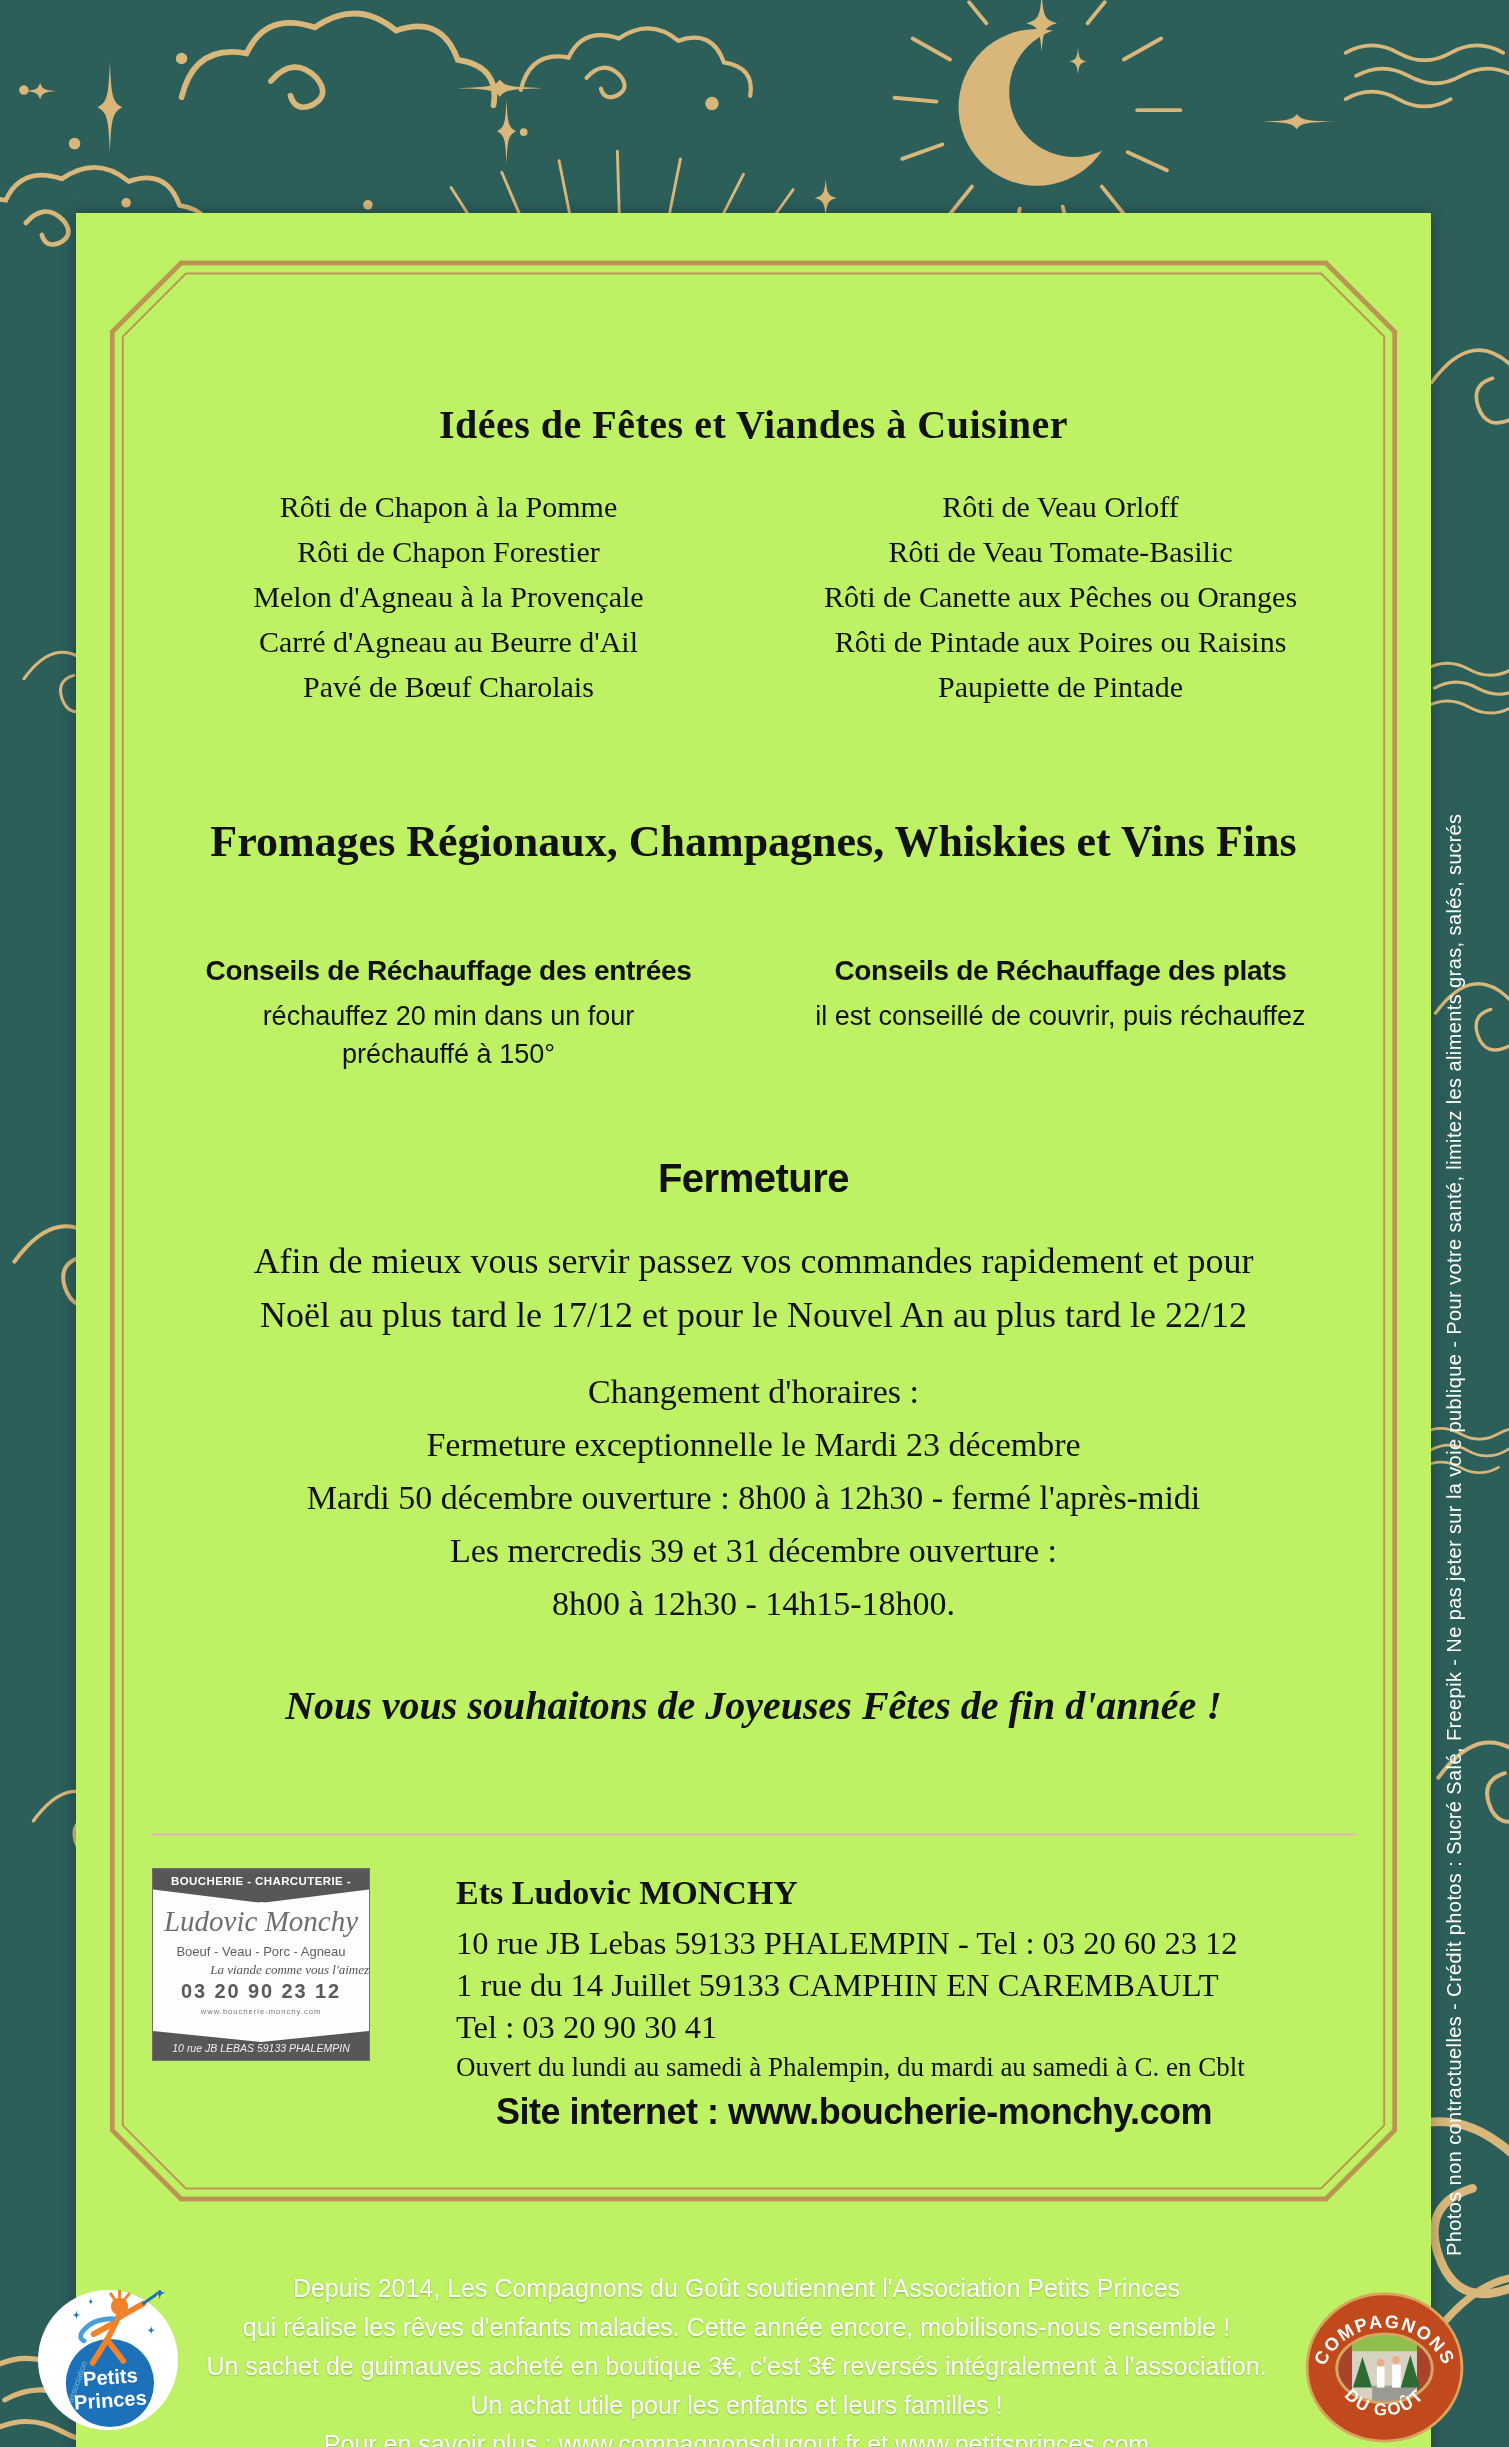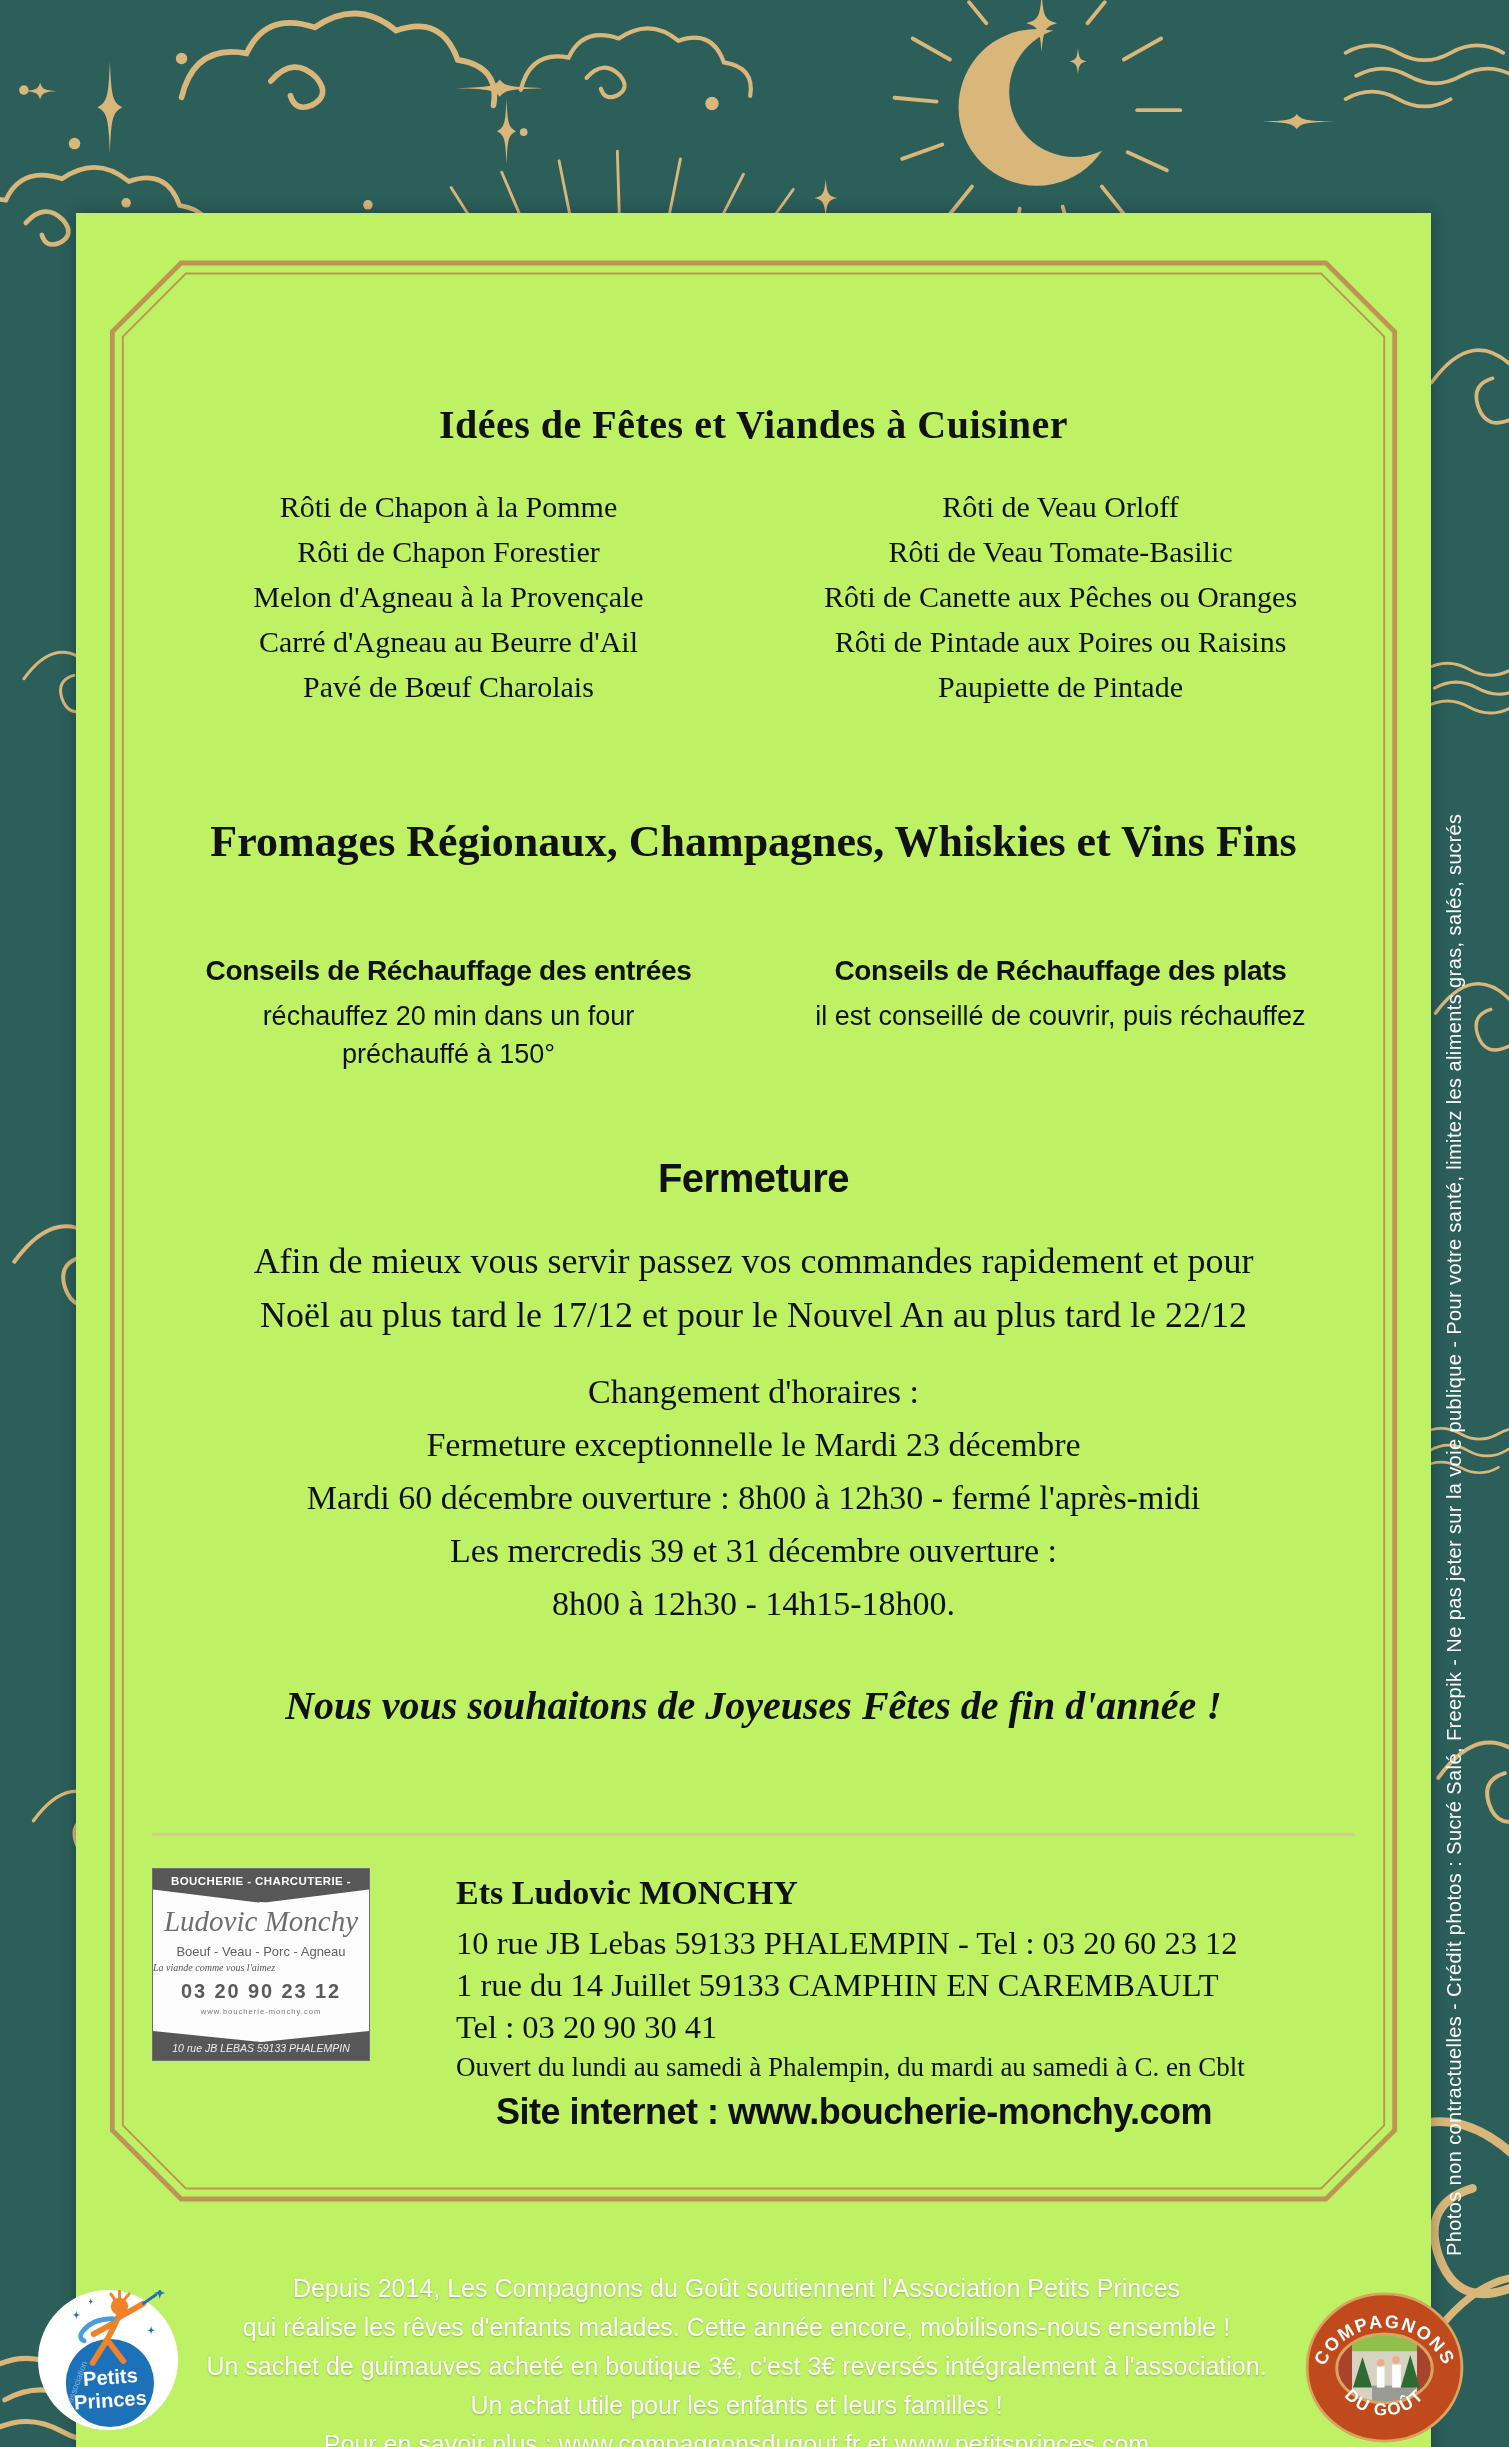--- a/index.html
+++ b/index.html
@@ -23,21 +23,21 @@
   .cmd-h{top:943px;font-family:"Liberation Sans",sans-serif;font-weight:600;font-size:40px;letter-spacing:-0.5px;}
   .para{top:1021px;font-size:36px;line-height:54px;}
   .horaires{top:1152px;font-size:34px;line-height:53px;}
   .wish{top:1469px;font-size:40px;font-weight:bold;font-style:italic;}
   .divider{position:absolute;left:76px;right:76px;top:1620px;height:2.9px;background:#d8c7a0;}
   
   .logo-box{position:absolute;left:76px;top:1655px;width:218px;height:193px;border:1.9px solid #6f6f6f;background:#fdfdfd;box-sizing:border-box;}
   .logo-banner-top{position:absolute;top:0;left:0;right:0;height:34px;background:#575757;color:#fff;font-family:"Liberation Sans",sans-serif;font-size:11.5px;font-weight:bold;text-align:center;line-height:25px;letter-spacing:0.4px;clip-path:polygon(0 0,100% 0,100% 60%,50% 100%,0 60%);}
   .logo-name{position:absolute;top:36px;width:100%;text-align:center;font-style:italic;font-size:29px;color:#6e6e6e;}
   .logo-products{position:absolute;top:75px;width:100%;text-align:center;font-family:"Liberation Sans",sans-serif;font-size:13px;color:#5f5f5f;}
-  .logo-slogan{position:absolute;top:93px;width:100%;text-align:left;font-style:italic;font-size:10px;color:#555;}
+  .logo-slogan{position:absolute;top:93px;width:100%;text-align:right;font-style:italic;font-size:13px;color:#555;}
   .logo-phone{position:absolute;top:111px;width:100%;text-align:center;font-family:"Liberation Sans",sans-serif;font-weight:bold;font-size:20px;color:#5a5a5a;letter-spacing:1.9px;}
   .logo-web{position:absolute;top:138px;width:100%;text-align:center;font-family:"Liberation Sans",sans-serif;font-size:7.6px;color:#777;letter-spacing:1px;}
   .logo-banner-bottom{position:absolute;bottom:0;left:0;right:0;height:29px;background:#575757;color:#eee;font-style:italic;font-family:"Liberation Sans",sans-serif;font-size:10.5px;text-align:center;line-height:34px;clip-path:polygon(0 0,50% 38%,100% 0,100% 100%,0 100%);}
   
   .contact{position:absolute;left:380px;top:1661px;width:918px;}
   .contact-company{font-size:34px;font-weight:bold;margin-bottom:9.6px;}
   .contact-line{font-size:32.5px;line-height:42px;white-space:nowrap;}
   .contact-hours{font-size:27px;line-height:38px;white-space:nowrap;}
   .contact-site{font-family:"Liberation Sans",sans-serif;font-weight:700;font-size:36px;margin-top:5.7px;margin-left:40px;letter-spacing:-0.5px;}
   
@@ -207,21 +207,21 @@
 
     <div class="abs center cmd-h">Fermeture</div>
     <div class="abs center para">
       <div>Afin de mieux vous servir passez vos commandes rapidement et pour</div>
       <div>Noël au plus tard le 17/12 et pour le Nouvel An au plus tard le 22/12</div>
     </div>
 
     <div class="abs center horaires">
       <div>Changement d'horaires :</div>
       <div>Fermeture exceptionnelle le Mardi 23 décembre</div>
-      <div>Mardi 60 décembre ouverture : 8h00 à 12h30 - fermé l'après-midi</div>
+      <div>Mardi 50 décembre ouverture : 8h00 à 12h30 - fermé l'après-midi</div>
       <div>Les mercredis 39 et 31 décembre ouverture :</div>
       <div>8h00 à 12h30 - 14h15-18h00.</div>
     </div>
 
     <div class="abs center wish">Nous vous souhaitons de Joyeuses Fêtes de fin d'année !</div>
 
     <div class="divider"></div>
 
     <div class="logo-box">
       <div class="logo-banner-top">BOUCHERIE - CHARCUTERIE - TRAITEUR</div>

